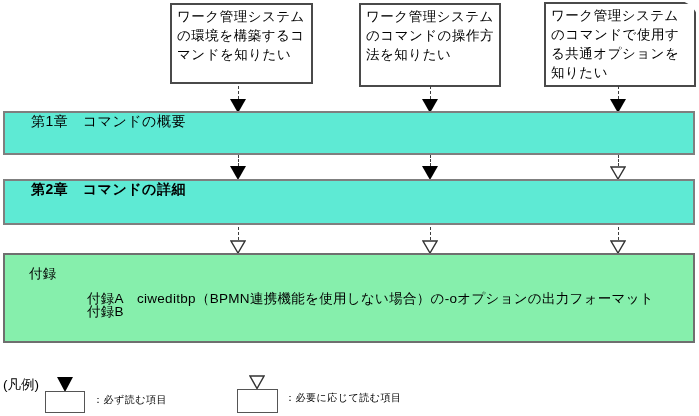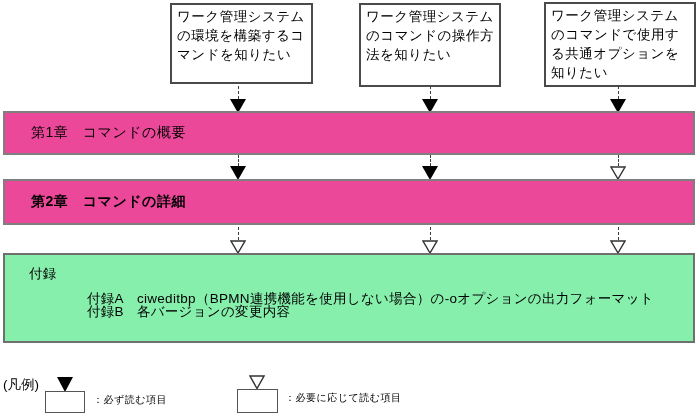--- a/index.html
+++ b/index.html
@@ -3,44 +3,45 @@
 <meta charset="utf-8">
 <style>
   html,body{margin:0;padding:0;background:#ffffff;}
   .diagram{
     position:relative;
     width:699px;height:416px;
     background:#ffffff;
     font-family:"Liberation Sans","DejaVu Sans",sans-serif;
     color:#000;
     overflow:hidden;
+    border-radius:24px;
   }
   
   .qbox{
     position:absolute;
     background:#ffffff;
     border:2px solid #4a4a4a;
     box-sizing:border-box;
     padding:2px 5px;
     font-size:13.5px;
     line-height:19px;
     white-space:pre-line;
     letter-spacing:0.5px;
   }
   .qbox1{left:170px;top:3px;width:143px;height:81px;}
   .qbox2{left:359px;top:3px;width:142px;height:84px;}
   .qbox3{left:544px;top:2px;width:152px;height:85px;}
   
   .bar{
     position:absolute;
     left:3px;width:692px;
-    background:#ec4899;
+    background:#5eead4;
     border:2px solid #7f7f7f;
     box-sizing:border-box;
-    display:flex;align-items:center;
+    display:flex;
     padding-left:26px;
     font-size:14px;
     letter-spacing:0.5px;
   }
   .bar1{top:111px;height:44px;}
   .bar2{top:179px;height:46px;font-weight:bold;}
   
   .appendix{
     position:absolute;
     left:3px;top:253px;width:692px;height:90px;
@@ -166,21 +167,20 @@
   </div>
 
   <div class="appendix">
     <div class="appendix-title">付録</div>
     <div class="appendix-item appendix-item-a">
       <span class="lbl">付録A</span>
       <span class="txt">ciweditbp（BPMN連携機能を使用しない場合）の-oオプションの出力フォーマット</span>
     </div>
     <div class="appendix-item appendix-item-b">
       <span class="lbl">付録B</span>
-      <span class="txt">各バージョンの変更内容</span>
     </div>
   </div>
 
   <div class="legend-title">(凡例)</div>
 
   <div class="legend-item legend-item1">
     <svg class="legend-tri" width="16" height="15">
         <polygon points="0,0 16,0 8,15" fill="#000"></polygon>
       </svg>
     <div class="legend-sample-box"></div>

